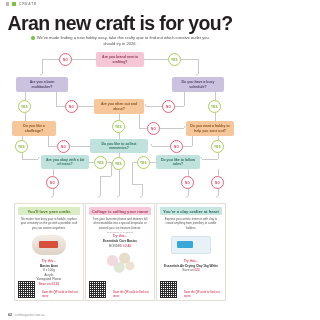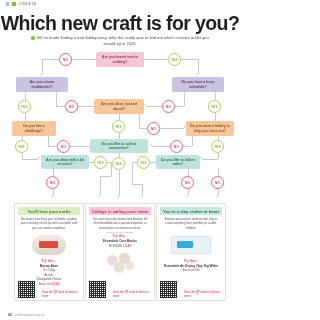--- a/index.html
+++ b/index.html
@@ -99,21 +99,21 @@
 <body>
 
 <div class="page">
 
   <div class="masthead">
     <span class="mast-mark"></span>
     <span class="mast-sq"></span>
     <span class="mast-label">CREATE</span>
   </div>
 
-  <div class="title">Which new craft is for you?</div>
+  <div class="title">Aran new craft is for you?</div>
 
   <div class="intro">
     <span class="dot"></span><span>We've made finding a new hobby easy, take this crafty quiz to find out which creative outlet you should try in 2026.</span>
   </div>
 
   <div class="flow">
 
     <div class="node n-pink" style="left:96px;top:2px;width:48px;height:15px;">Are you brand new to crafting?</div>
 
     <div class="ln lnh" style="left:72px;top:9px;width:24px;"></div>

